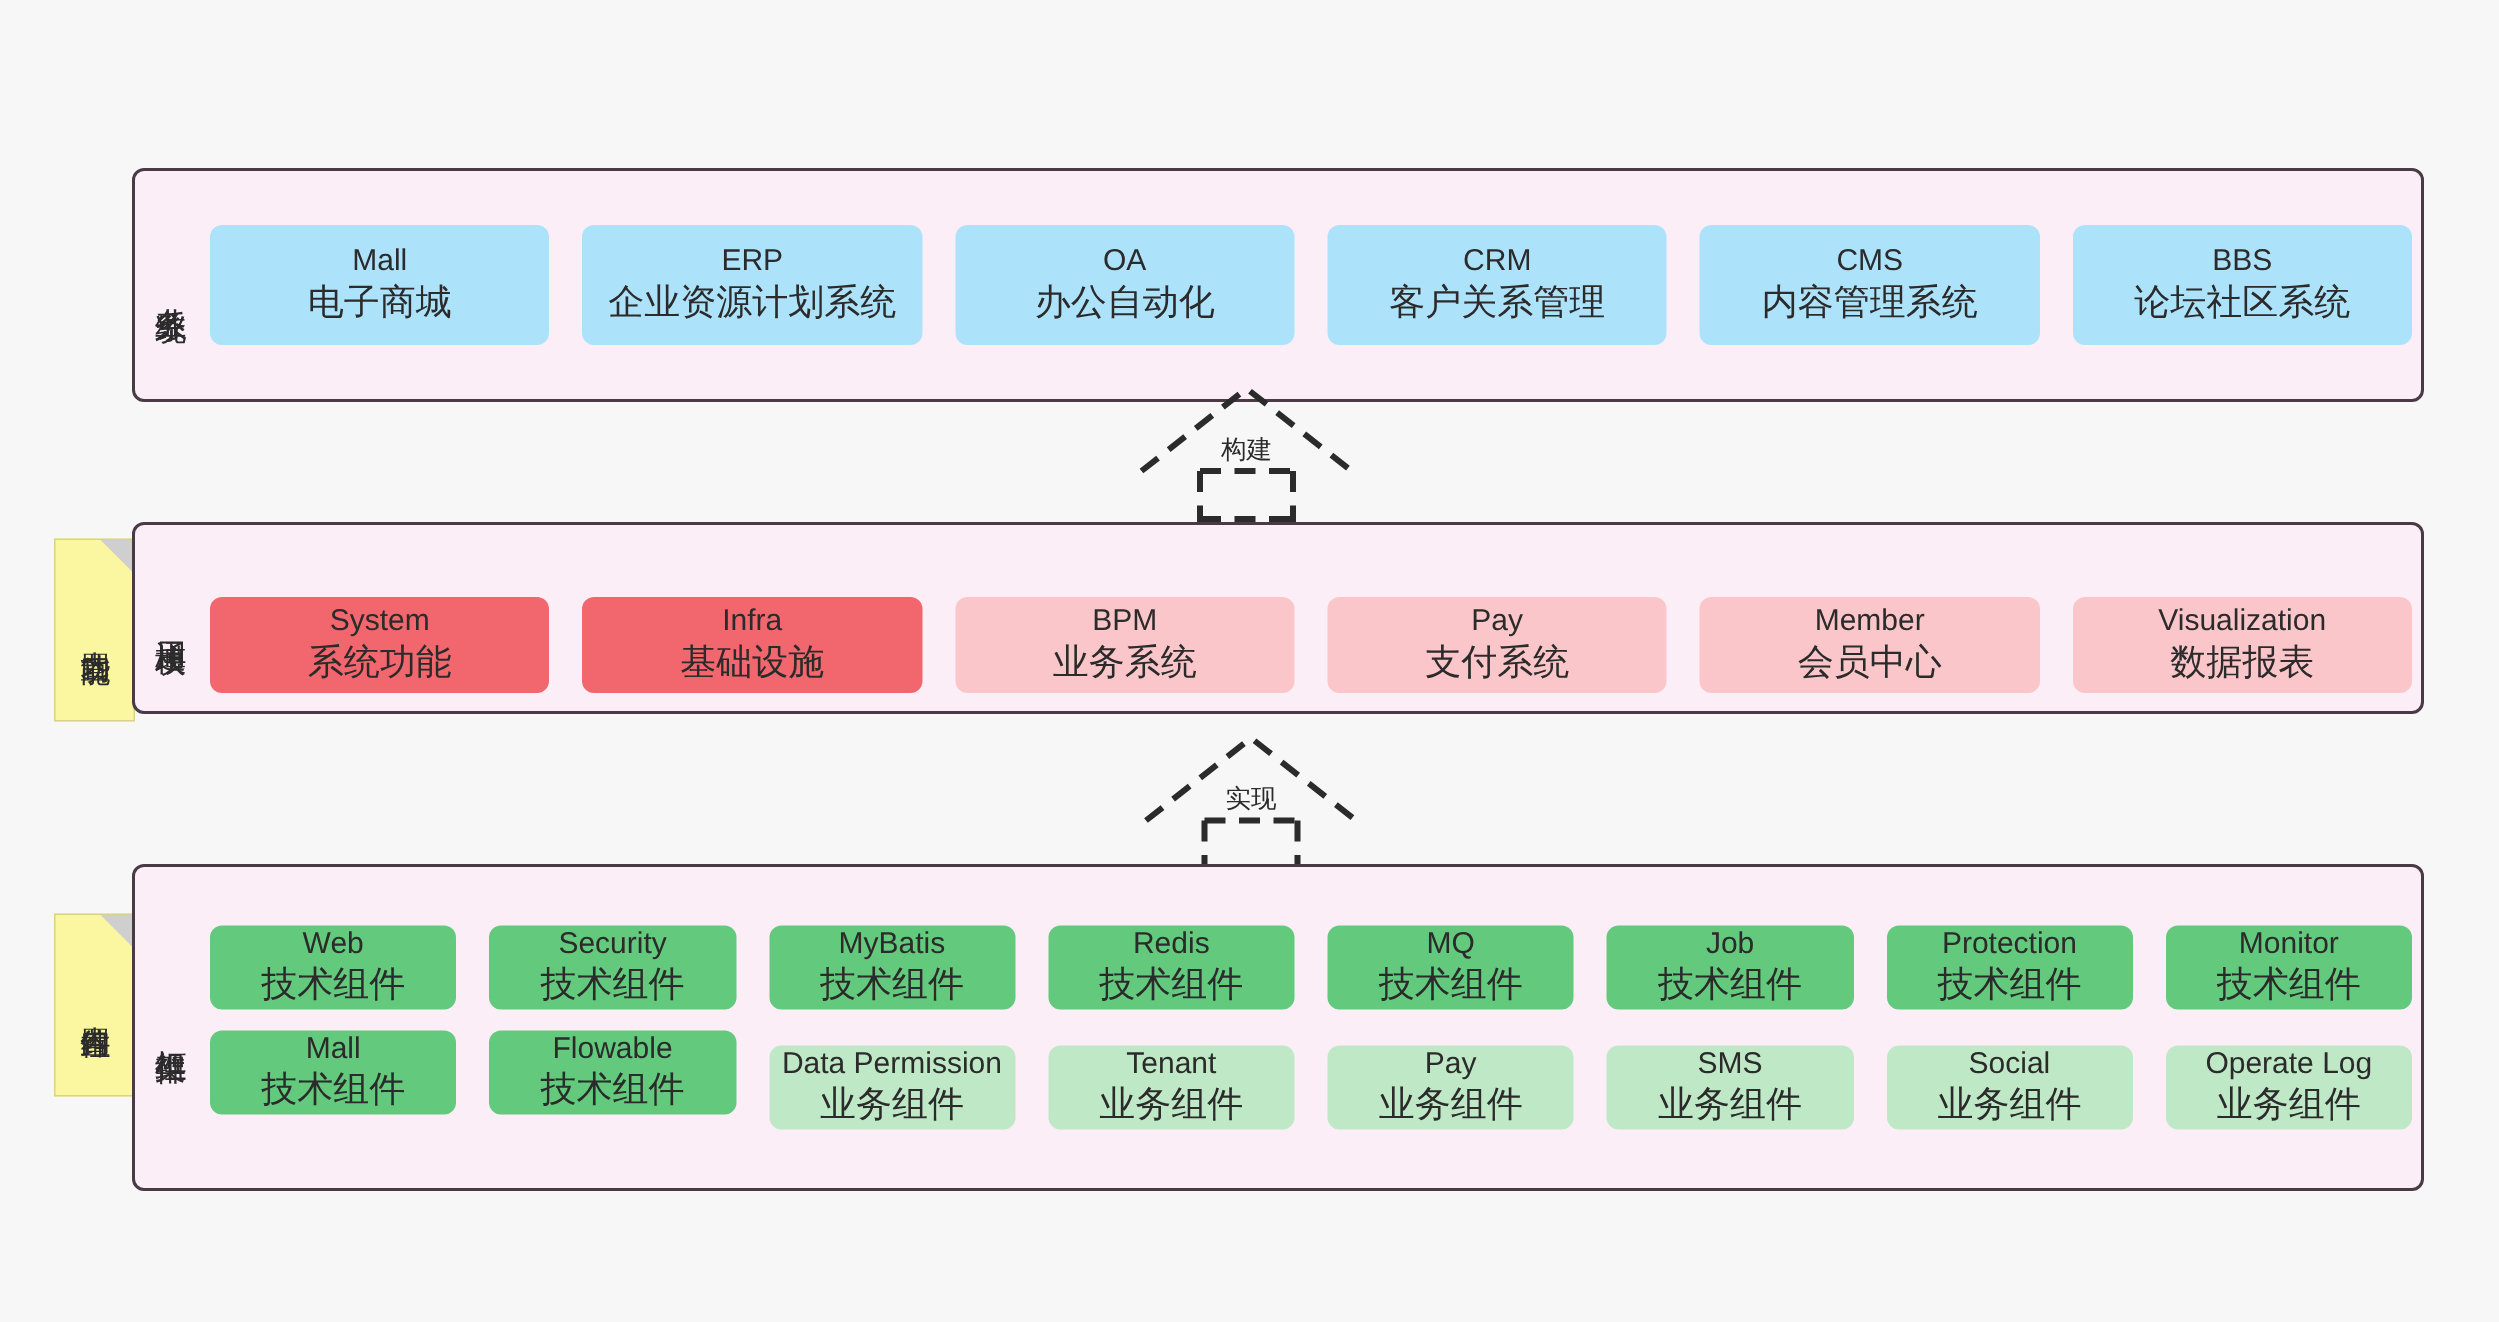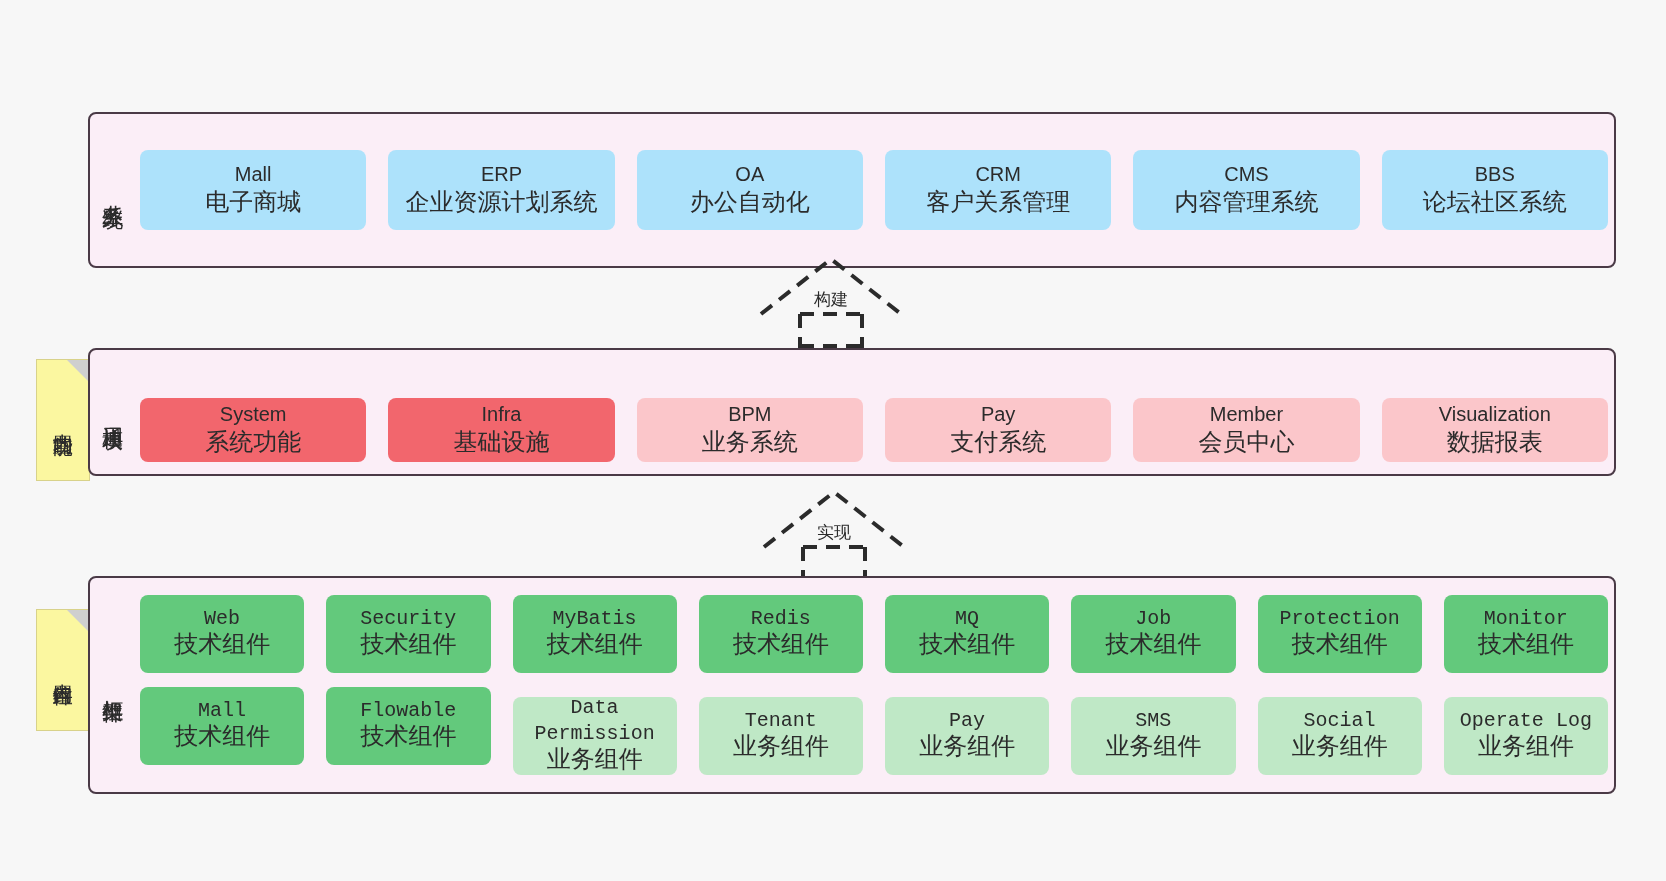--- a/index.html
+++ b/index.html
@@ -70,21 +70,21 @@
   #layer-business .card{height:80px;background:#ade2fb;}
 
   
   #layer-modules{left:88px;top:348px;width:1528px;height:128px;}
   #layer-modules .card{height:64px;margin-top:36px;}
   .c-red{background:#f2666d;}
   .c-pink{background:#fbc6ca;}
 
   
   #layer-framework{left:88px;top:576px;width:1528px;height:218px;}
-  #layer-framework .card{height:78px;font-family:Liberation Mono, monospace;}
+  #layer-framework .card{height:56px;}
   .c-green{background:#63c97c;}
   .c-lgreen{background:#bfe8c6;margin-top:10px;}
 
   
   .note{
     position:absolute;
     background:#fbf7a0;
     border:1px solid #d8d28a;
     box-sizing:border-box;
     display:flex;

